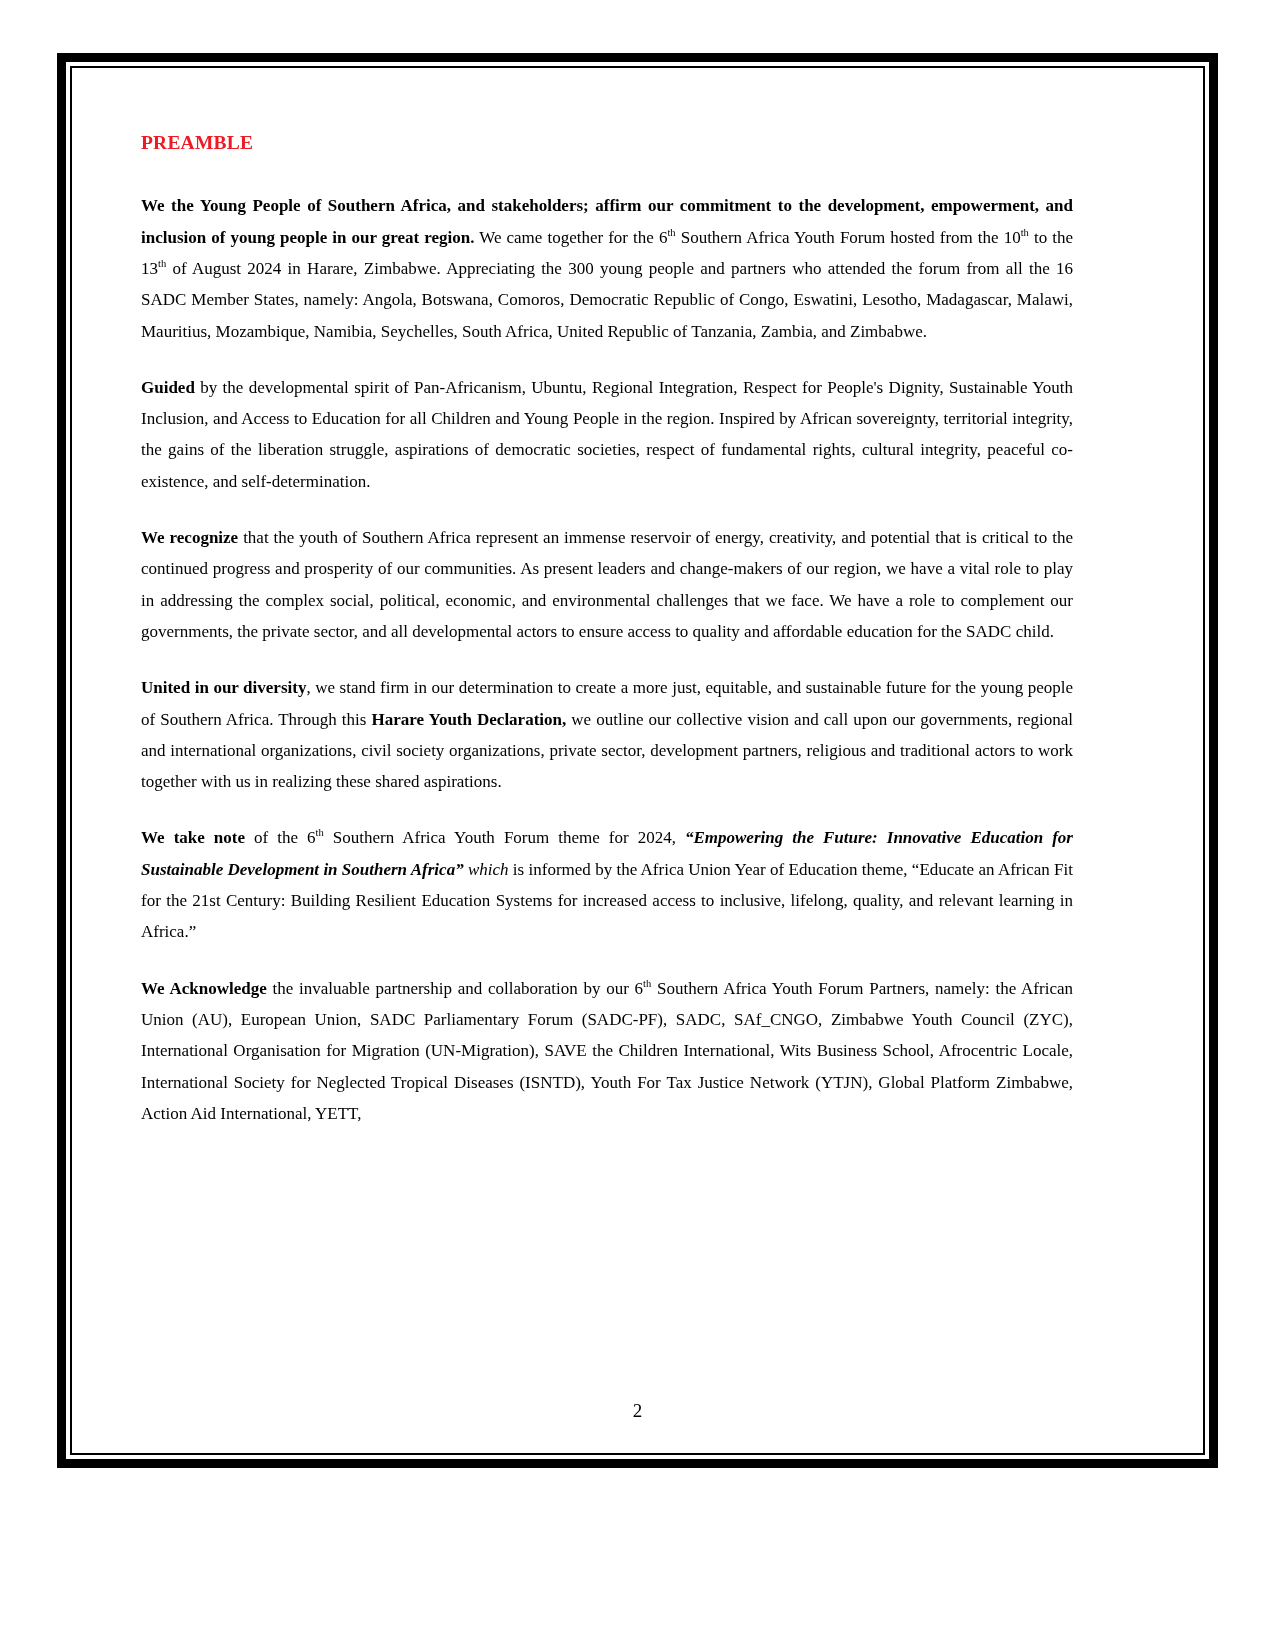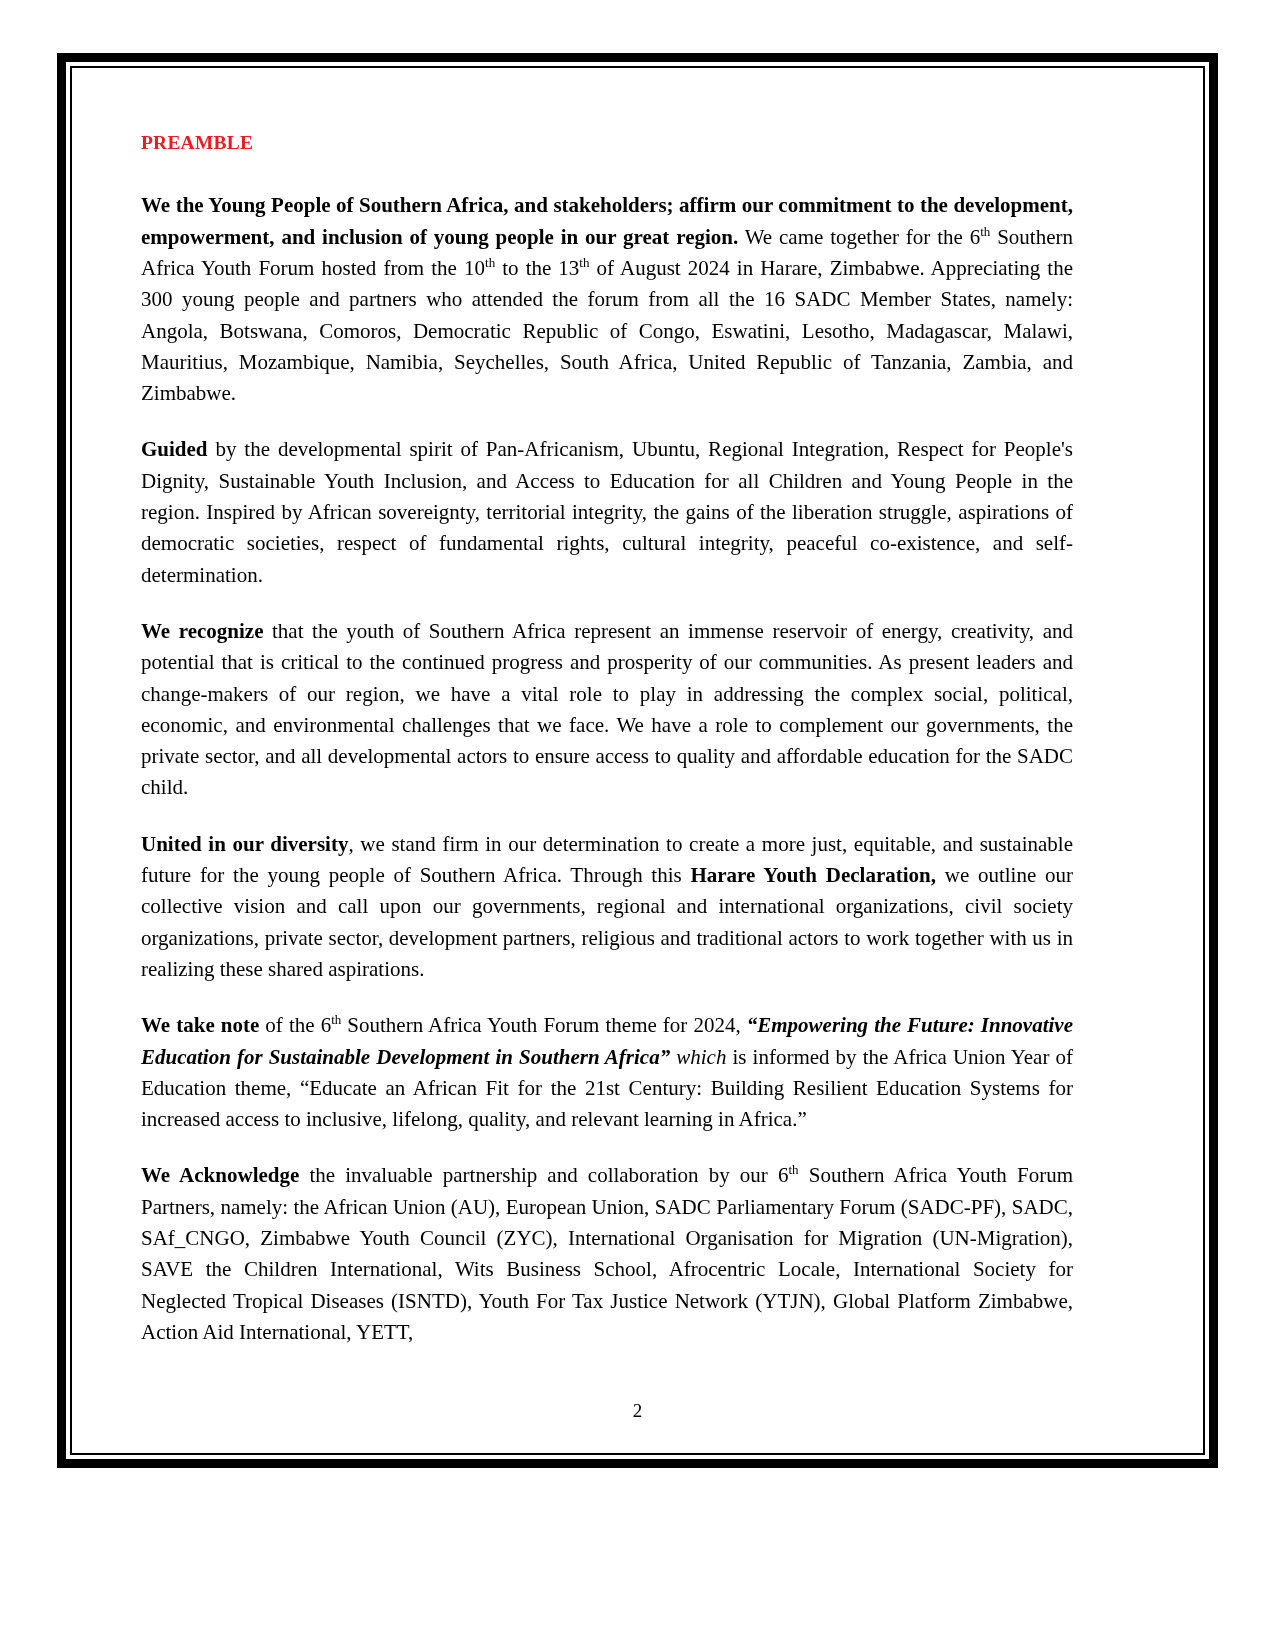--- a/index.html
+++ b/index.html
@@ -55,21 +55,21 @@
     color: #ED1C24;
     font-weight: bold;
     font-size: 19.5px;
     letter-spacing: 0.2px;
     margin: 0 0 36px 0;
     line-height: 1.2;
   }
 
   p.para {
     margin: 0 0 25px 0;
-    font-size: 21px;
+    font-size: 17px;
     line-height: 31.3px;
     text-align: justify;
     text-justify: inter-word;
     color: #000000;
     hyphens: none;
   }
   p.para:last-of-type { margin-bottom: 12px; }
 
   b, .b { font-weight: bold; }
   i, .i { font-style: italic; }

